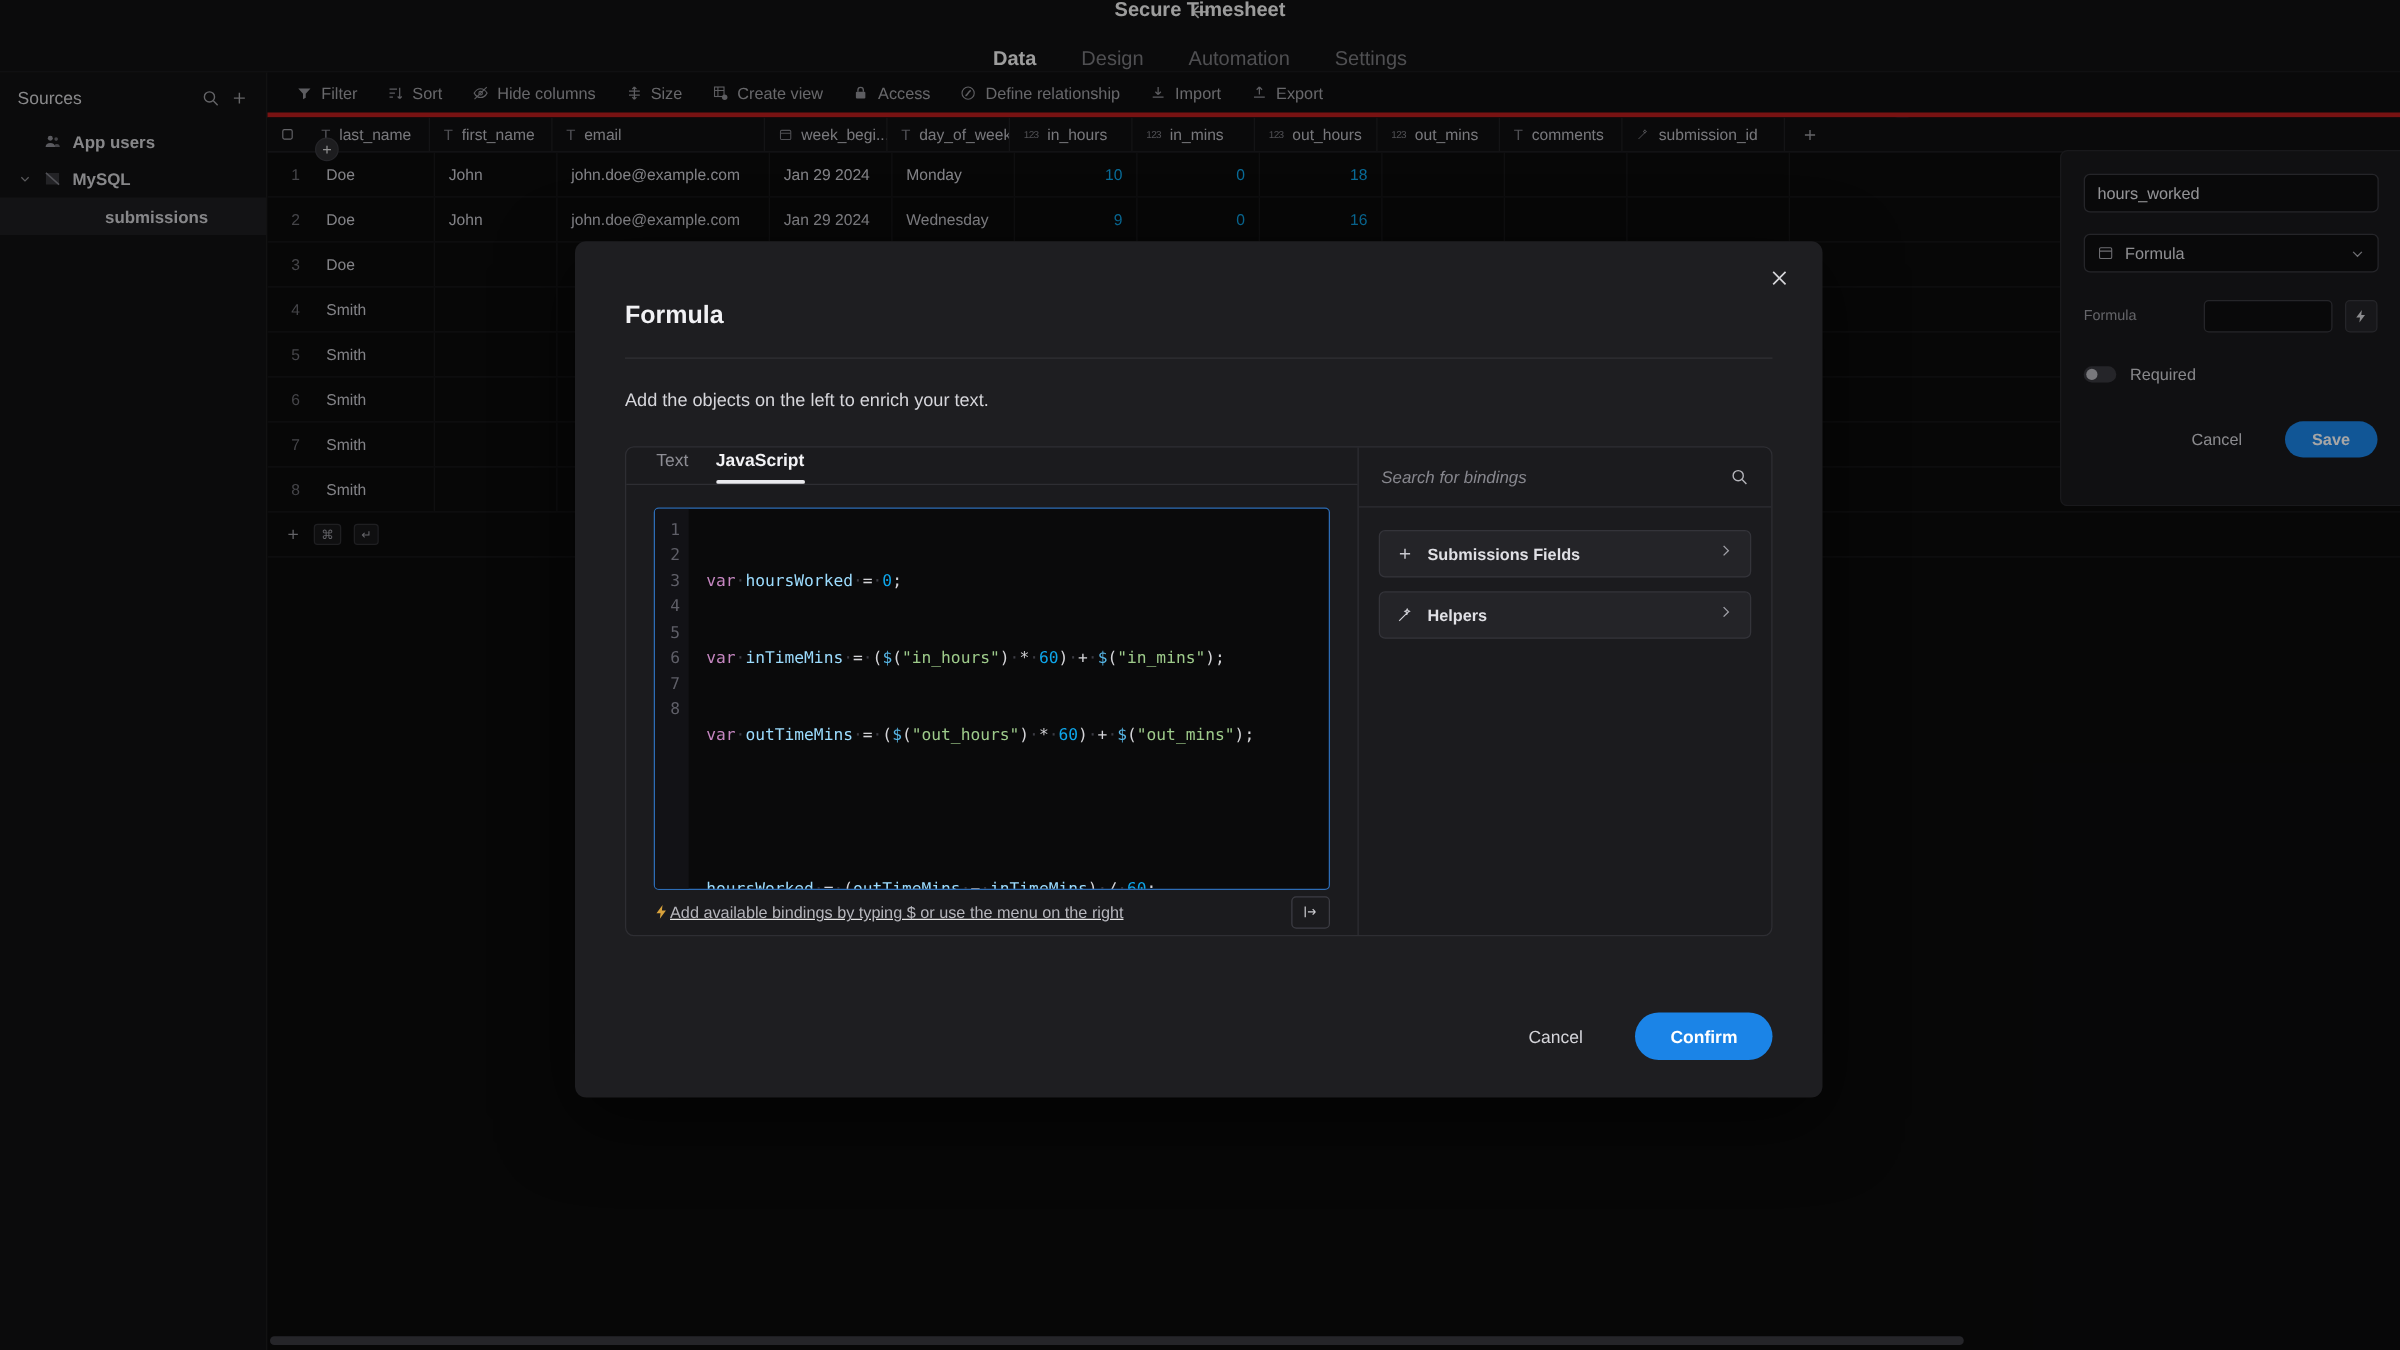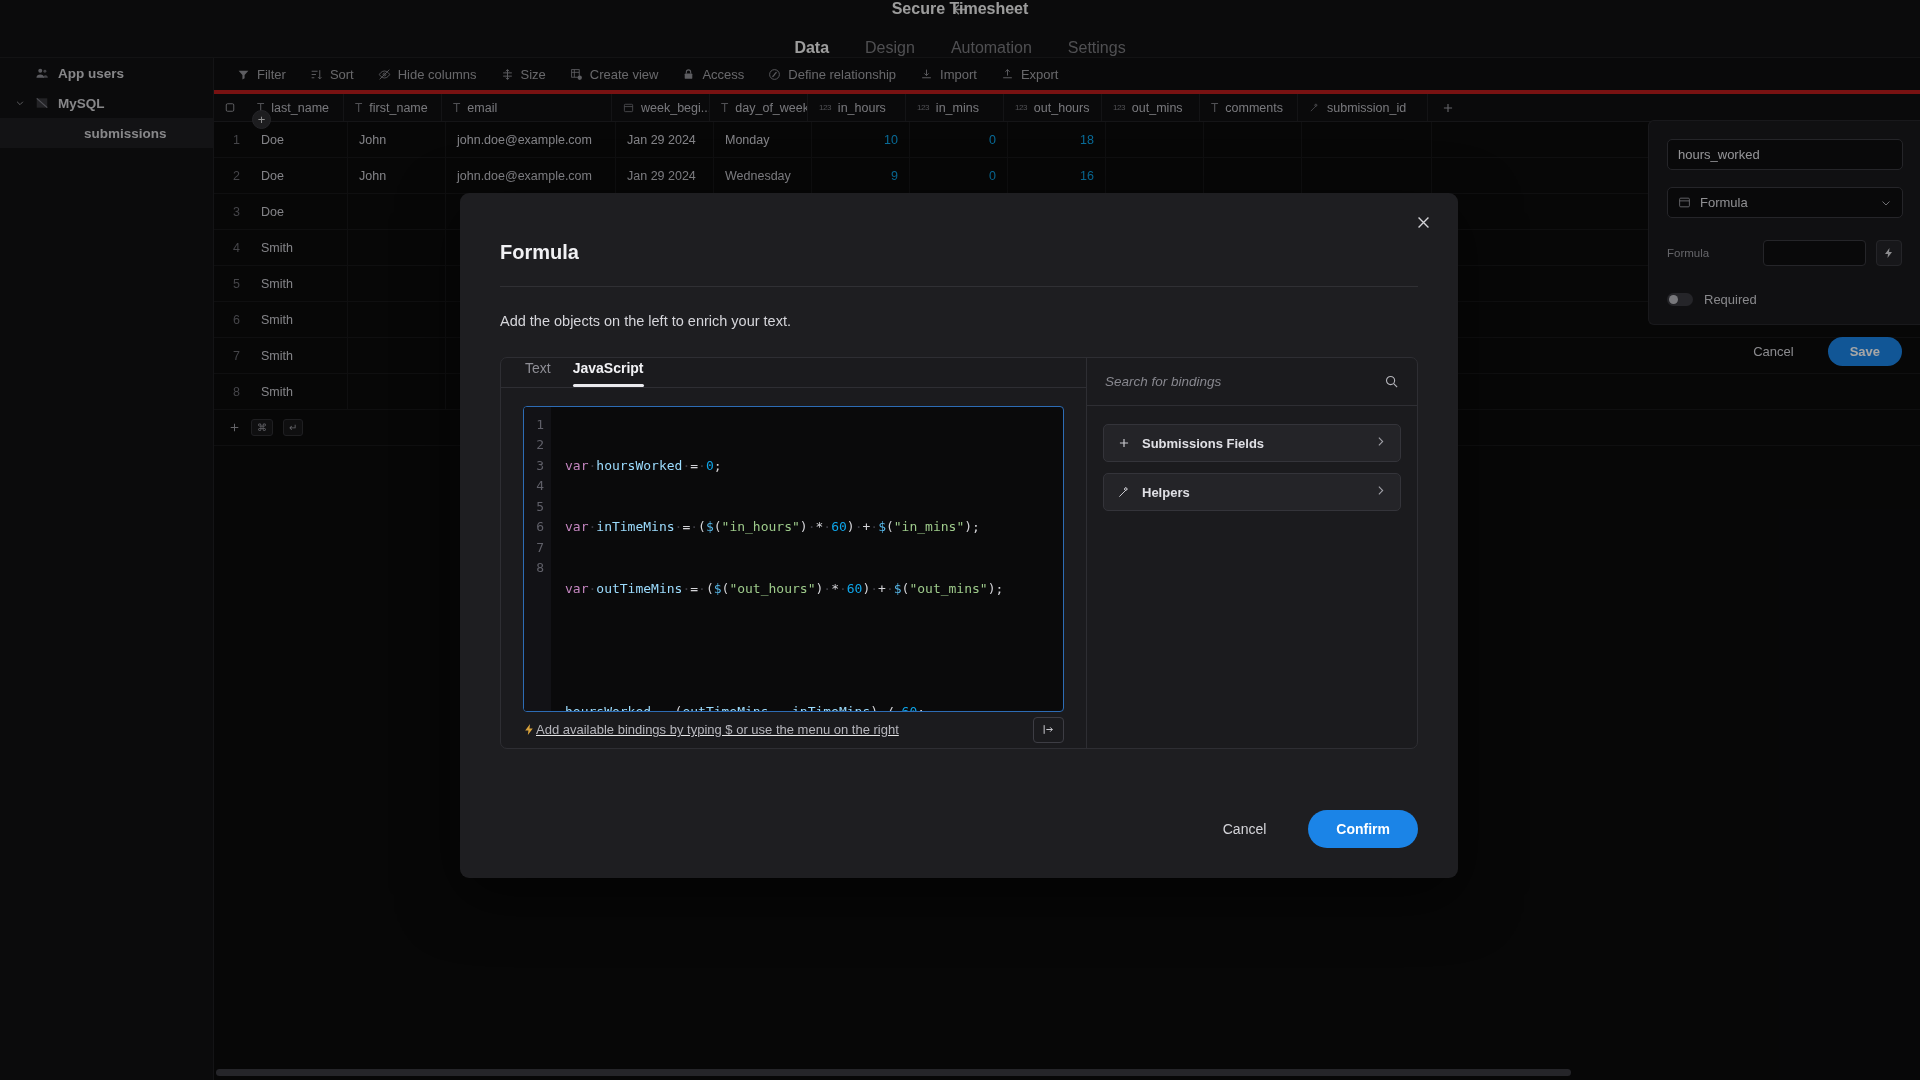--- a/index.html
+++ b/index.html
@@ -149,21 +149,21 @@
   }
   .hscroll {
     position: absolute; left: 214px; right: 0; bottom: 4px; height: 7px;
   }
   .hscroll-thumb {
     height: 7px; width: 1355px; margin-left: 2px; background: #3a3a40; border-radius: 4px;
   }
 
   
   .field-panel {
-    position: absolute; top: 120px; right: 0; width: 272px; height: 205px;
+    position: absolute; top: 120px; right: 0; width: 272px; height: 285px;
     background: #1a1a1d; border: 1px solid #27272b; border-right: none;
     border-radius: 6px 0 0 6px; padding: 18px 18px; z-index: 8;
   }
   .fp-input {
     width: 236px; height: 31px; background: #0e0e10; border: 1px solid #3a3a40;
     border-radius: 5px; color: #e2e2e6; font-size: 13px;
     padding: 0 10px; display: flex; align-items: center;
   }
   .fp-select {
     width: 236px; height: 31px; margin-top: 17px;
@@ -332,20 +332,34 @@
         </svg>
         <span>Publish</span>
         <svg width="13" height="13" viewBox="0 0 24 24" fill="none" stroke="currentColor" stroke-width="2">
             <path d="M5 9l7 7 7-7"></path>
           </svg>
       </div>
     </div>
   </div>
 
   <div class="sidebar">
+    <div class="sources-head">
+      <div class="sources-title">Sources</div>
+      <div class="sources-icon">
+        <svg width="15" height="15" viewBox="0 0 24 24" fill="none" stroke="currentColor" stroke-width="1.8">
+            <circle cx="10.5" cy="10.5" r="6.5"></circle>
+            <path d="M15.5 15.5L21 21"></path>
+          </svg>
+      </div>
+      <div class="sources-icon">
+        <svg width="15" height="15" viewBox="0 0 24 24" fill="none" stroke="currentColor" stroke-width="1.8">
+            <path d="M12 5v14M5 12h14"></path>
+          </svg>
+      </div>
+    </div>
 
     <div class="src-item">
       <span class="chev"></span>
       <svg width="14" height="14" viewBox="0 0 24 24" fill="#8d8d94">
         <circle cx="9" cy="8" r="3.4"></circle>
           <path d="M2.5 20c0-3.6 2.9-5.6 6.5-5.6s6.5 2 6.5 5.6z"></path>
         <circle cx="17" cy="9" r="2.5" opacity=".7"></circle>
           <path d="M14 20c0-2.6 1.7-4.3 4-4.3s4 1.7 4 4.3z" opacity=".7"></path>
       </svg>
       <span>App users</span>

